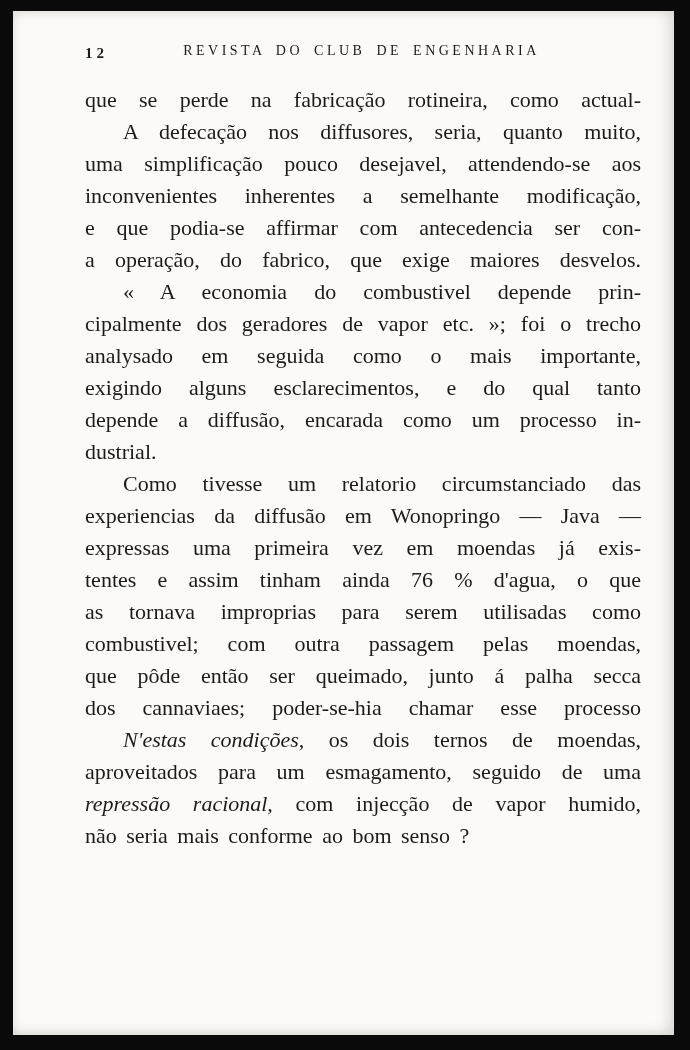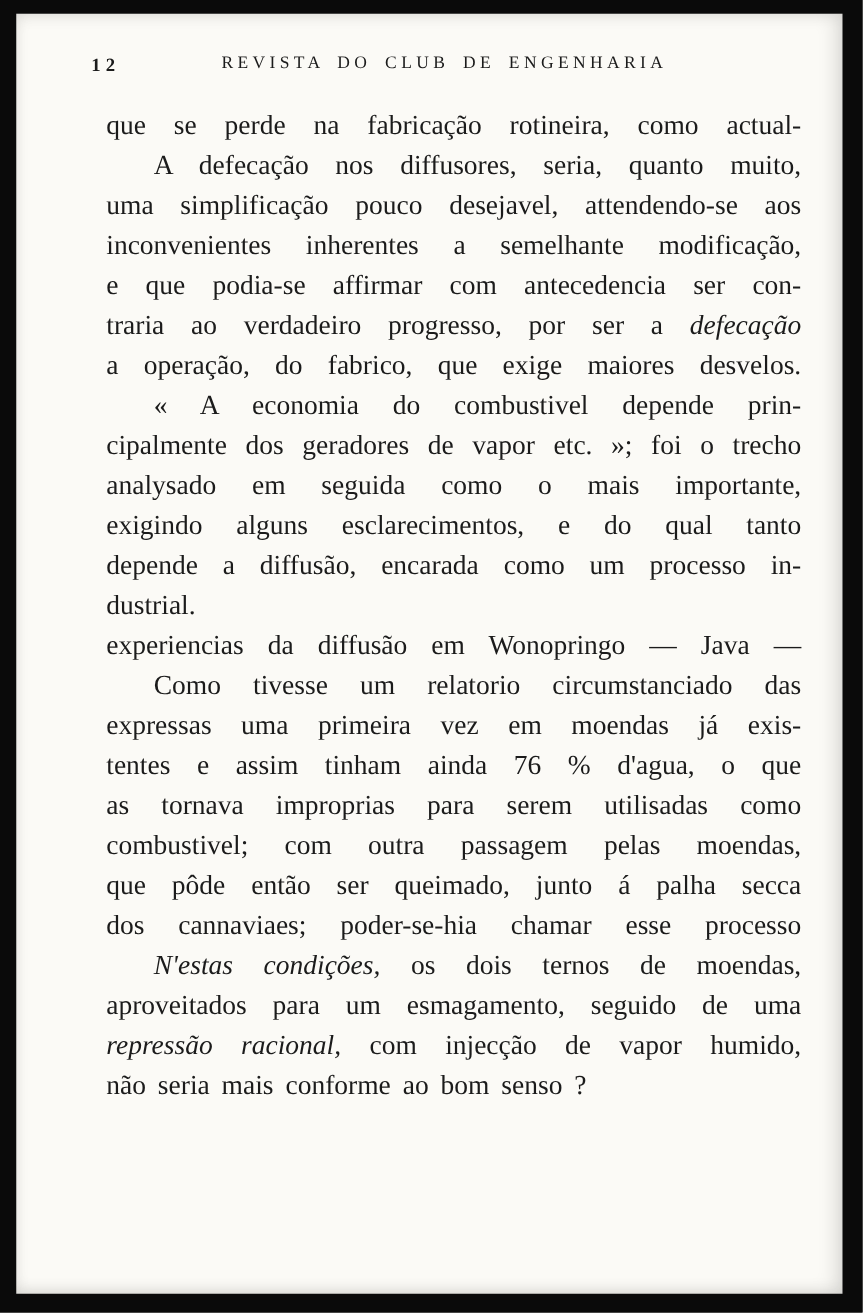--- a/index.html
+++ b/index.html
@@ -27,21 +27,21 @@
     height: 1024px;
     background: var(--paper, #fbfaf6);
     box-shadow: inset -7px 0 14px rgba(0,0,0,0.10),
                 inset 0 -5px 10px rgba(0,0,0,0.05),
                 inset 3px 3px 10px rgba(0,0,0,0.04);
     color: var(--ink, #1b1b1b);
   }
   .running-head {
     position: absolute;
     top: 32px;
-    left: 0;
+    left: 12px;
     right: 0;
     height: 22px;
     padding-left: 24px;
   }
   .page-number {
     position: absolute;
     left: 60px;
     top: 2px;
     font-size: 15px;
     letter-spacing: 4px;
@@ -90,30 +90,29 @@
     <div class="running-head">
       <span class="page-number">12</span>
       <span class="journal-title">REVISTA DO CLUB DE ENGENHARIA</span>
     </div>
     <div class="text-block">
         <div class="line"><span>que se perde na fabricação rotineira, como actual-</span></div>
         <div class="line indent"><span>A defecação nos diffusores, seria, quanto muito,</span></div>
         <div class="line"><span>uma simplificação pouco desejavel, attendendo-se aos</span></div>
         <div class="line"><span>inconvenientes inherentes a semelhante modificação,</span></div>
         <div class="line"><span>e que podia-se affirmar com antecedencia ser con-</span></div>
-        <div class="line"><span>traria ao verdadeiro progresso, por ser a </span><span class="it">defecação</span></div>
         <div class="line"><span>a operação, do fabrico, que exige maiores desvelos.</span></div>
         <div class="line indent"><span>« A economia do combustivel depende prin-</span></div>
         <div class="line"><span>cipalmente dos geradores de vapor etc. »; foi o trecho</span></div>
         <div class="line"><span>analysado em seguida como o mais importante,</span></div>
         <div class="line"><span>exigindo alguns esclarecimentos, e do qual tanto</span></div>
         <div class="line"><span>depende a diffusão, encarada como um processo in-</span></div>
         <div class="line left"><span>dustrial.</span></div>
+        <div class="line indent"><span>Como tivesse um relatorio circumstanciado das</span></div>
         <div class="line"><span>experiencias da diffusão em Wonopringo — Java —</span></div>
-        <div class="line indent"><span>Como tivesse um relatorio circumstanciado das</span></div>
         <div class="line"><span>expressas uma primeira vez em moendas já exis-</span></div>
         <div class="line"><span>tentes e assim tinham ainda 76 % d'agua, o que</span></div>
         <div class="line"><span>as tornava improprias para serem utilisadas como</span></div>
         <div class="line"><span>combustivel; com outra passagem pelas moendas,</span></div>
         <div class="line"><span>que pôde então ser queimado, junto á palha secca</span></div>
         <div class="line"><span>dos cannaviaes; poder-se-hia chamar esse processo</span></div>
         <div class="line indent"><span class="it">N'estas condições,</span><span> os dois ternos de moendas,</span></div>
         <div class="line"><span>aproveitados para um esmagamento, seguido de uma</span></div>
         <div class="line"><span class="it">repressão racional,</span><span> com injecção de vapor humido,</span></div>
         <div class="line left"><span>não seria mais conforme ao bom senso ?</span></div>

